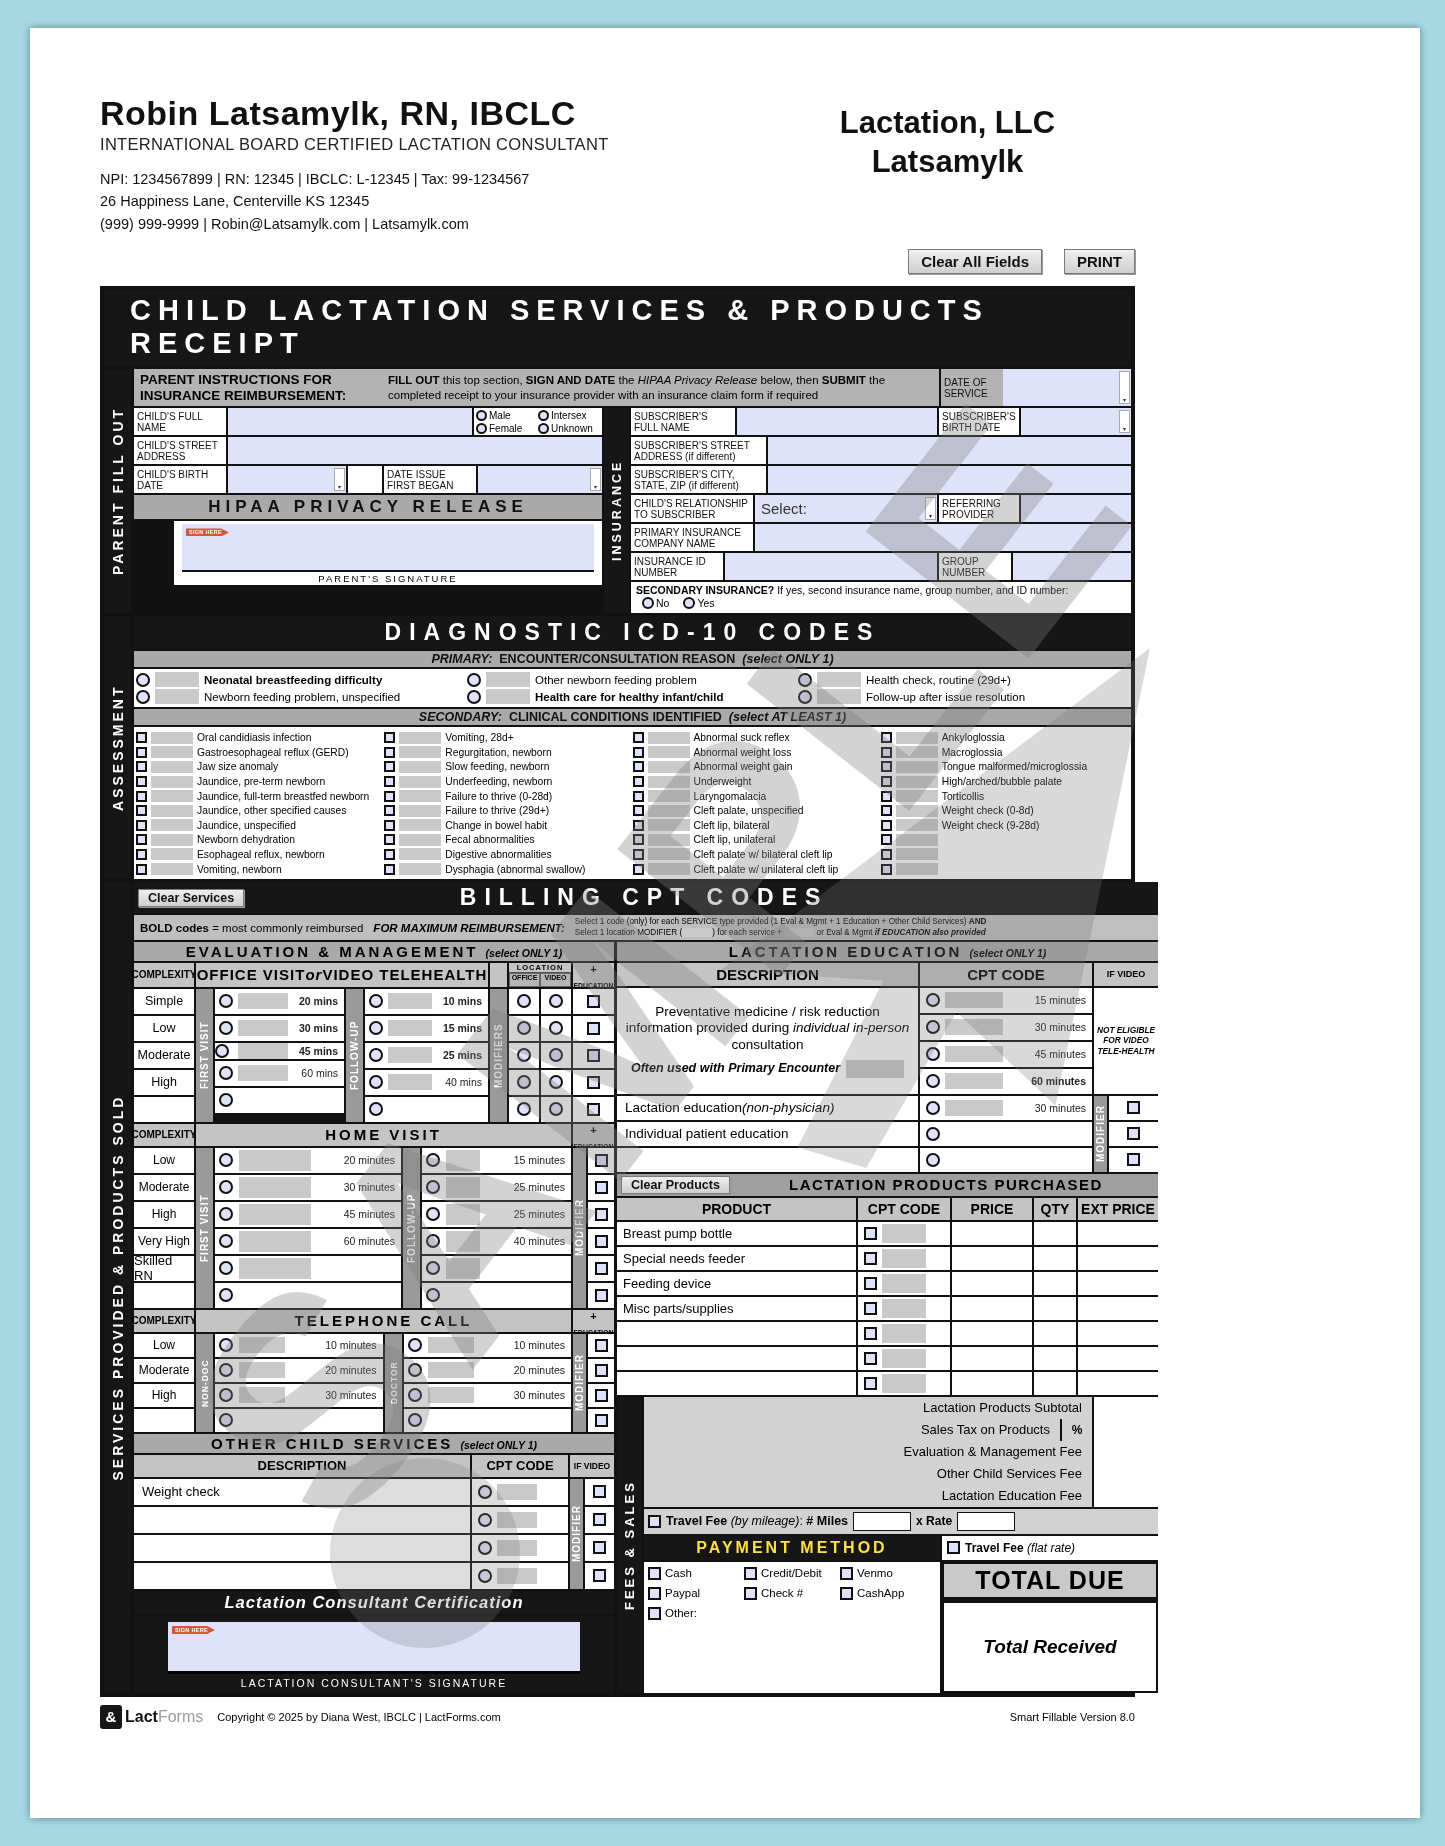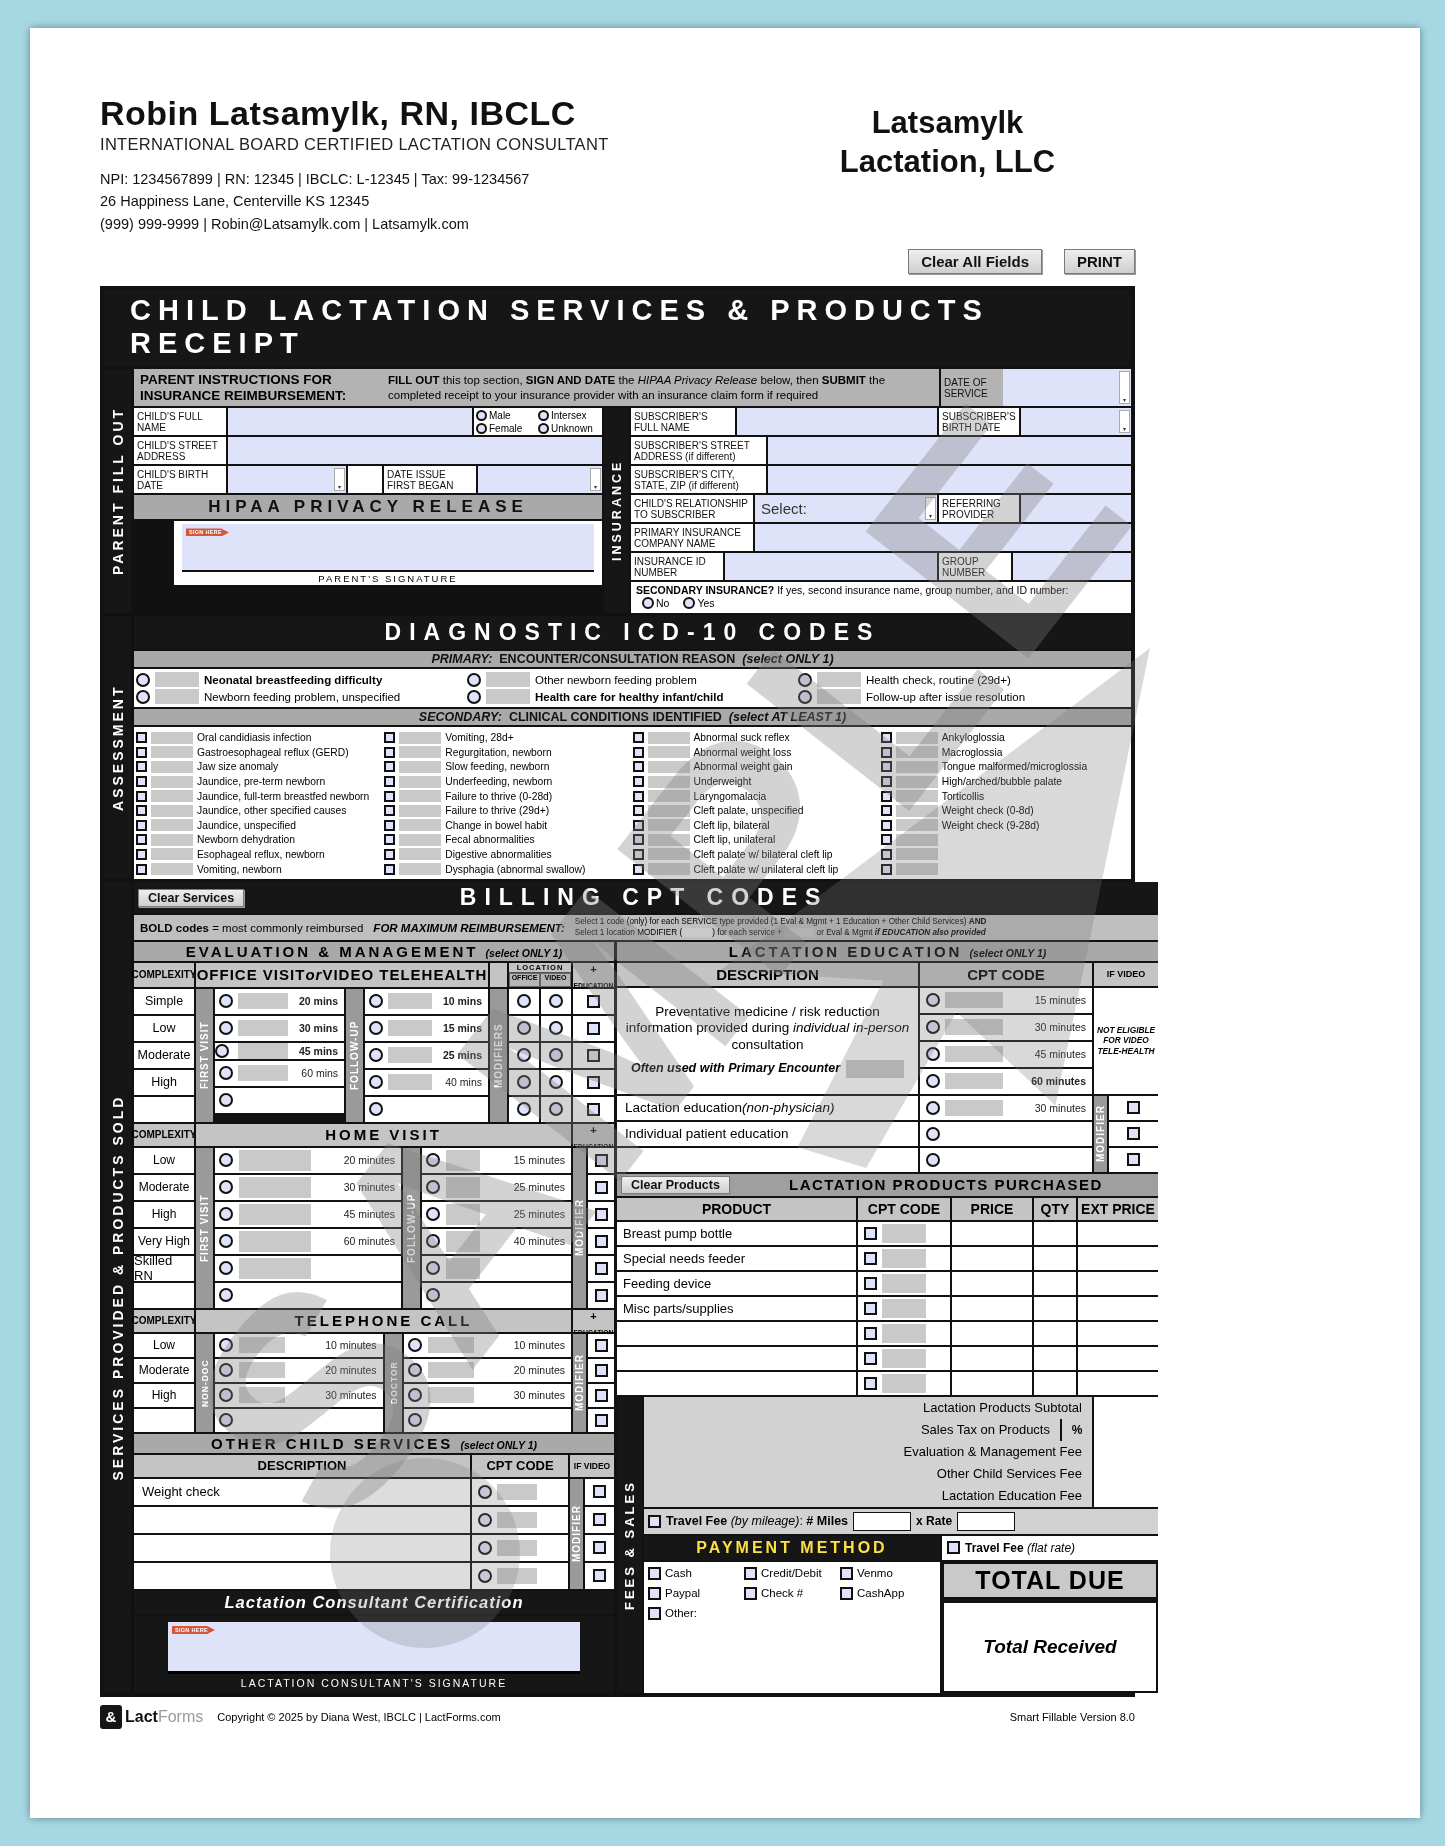--- a/index.html
+++ b/index.html
@@ -204,22 +204,22 @@
       <div class="hd-left">
         <div class="hd-name">Robin Latsamylk, RN, IBCLC</div>
         <div class="hd-cred">INTERNATIONAL BOARD CERTIFIED LACTATION CONSULTANT</div>
         <div class="hd-lines">
           <div>NPI: 1234567899 | RN: 12345 | IBCLC: L-12345 | Tax: 99-1234567</div>
           <div>26 Happiness Lane, Centerville KS 12345</div>
           <div>(999) 999-9999 | Robin@Latsamylk.com | Latsamylk.com</div>
         </div>
       </div>
       <div class="hd-right">
+        <div class="hd-biz">Lactation, LLC</div>
         <div class="hd-biz">Latsamylk</div>
-        <div class="hd-biz">Lactation, LLC</div>
       </div>
     </div>
 
     <div class="toolbar">
       <button class="btn">Clear All Fields</button>
       <button class="btn">PRINT</button>
     </div>
 
     <div class="form">
       <div class="title-bar">CHILD LACTATION SERVICES &amp; PRODUCTS RECEIPT</div>

